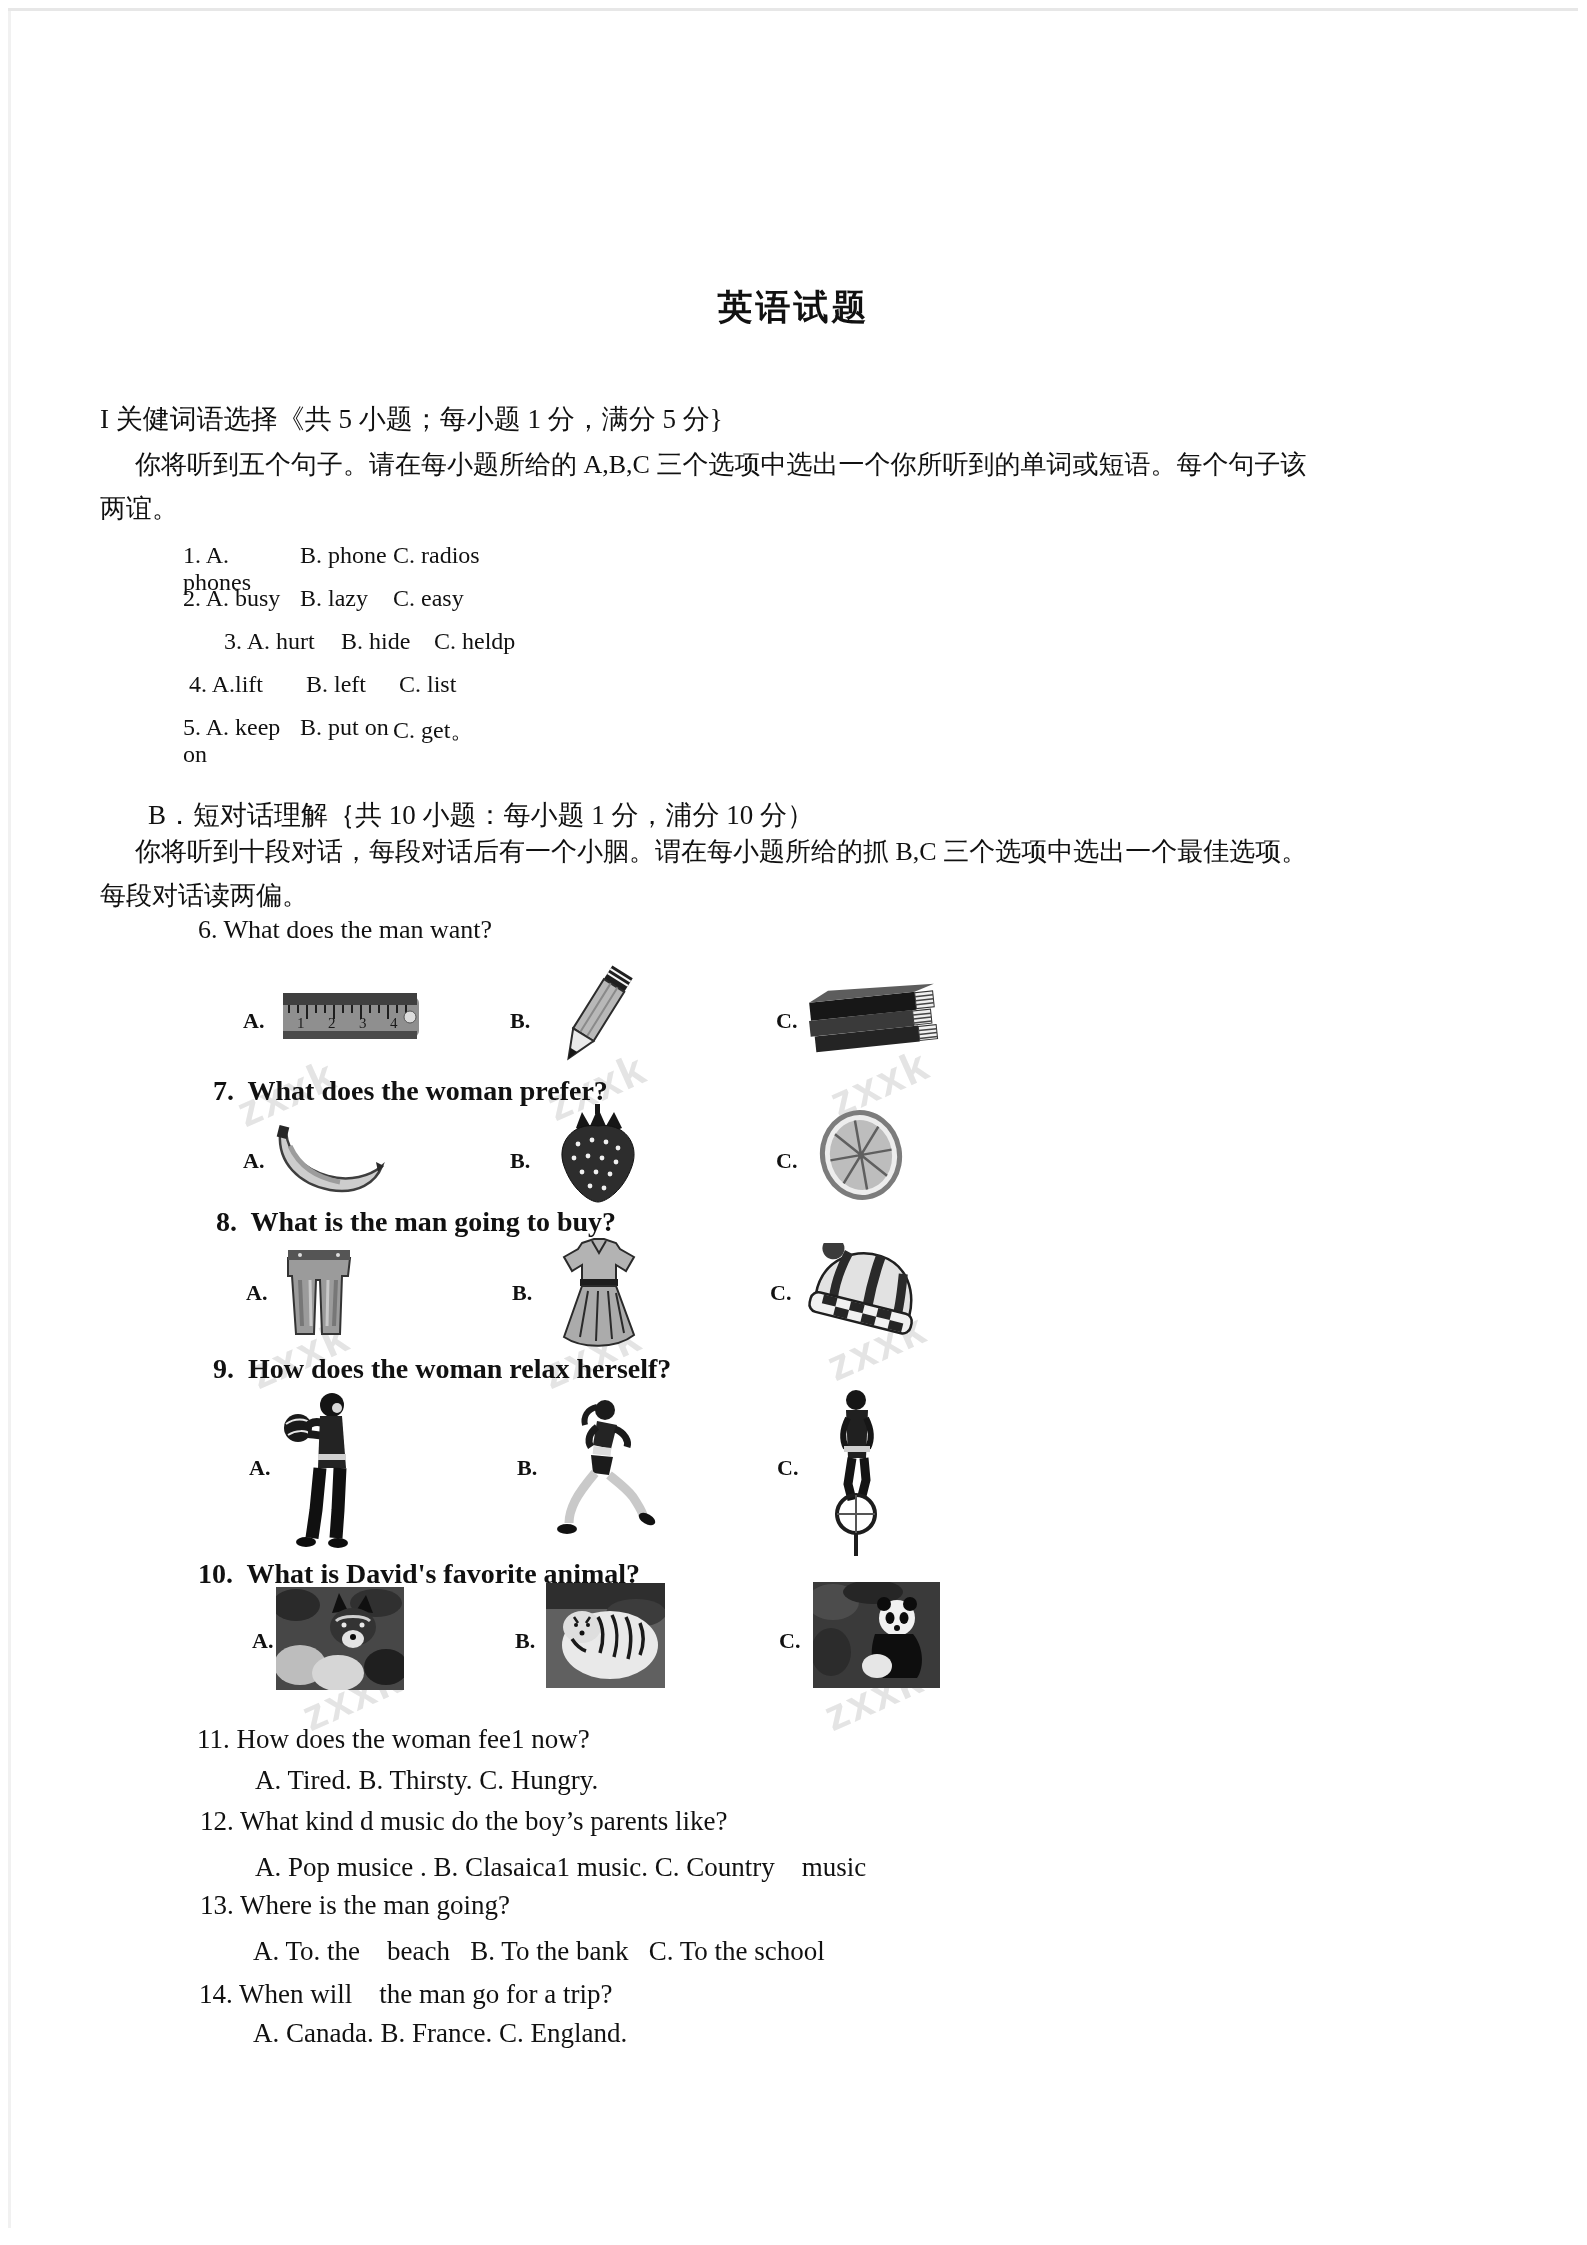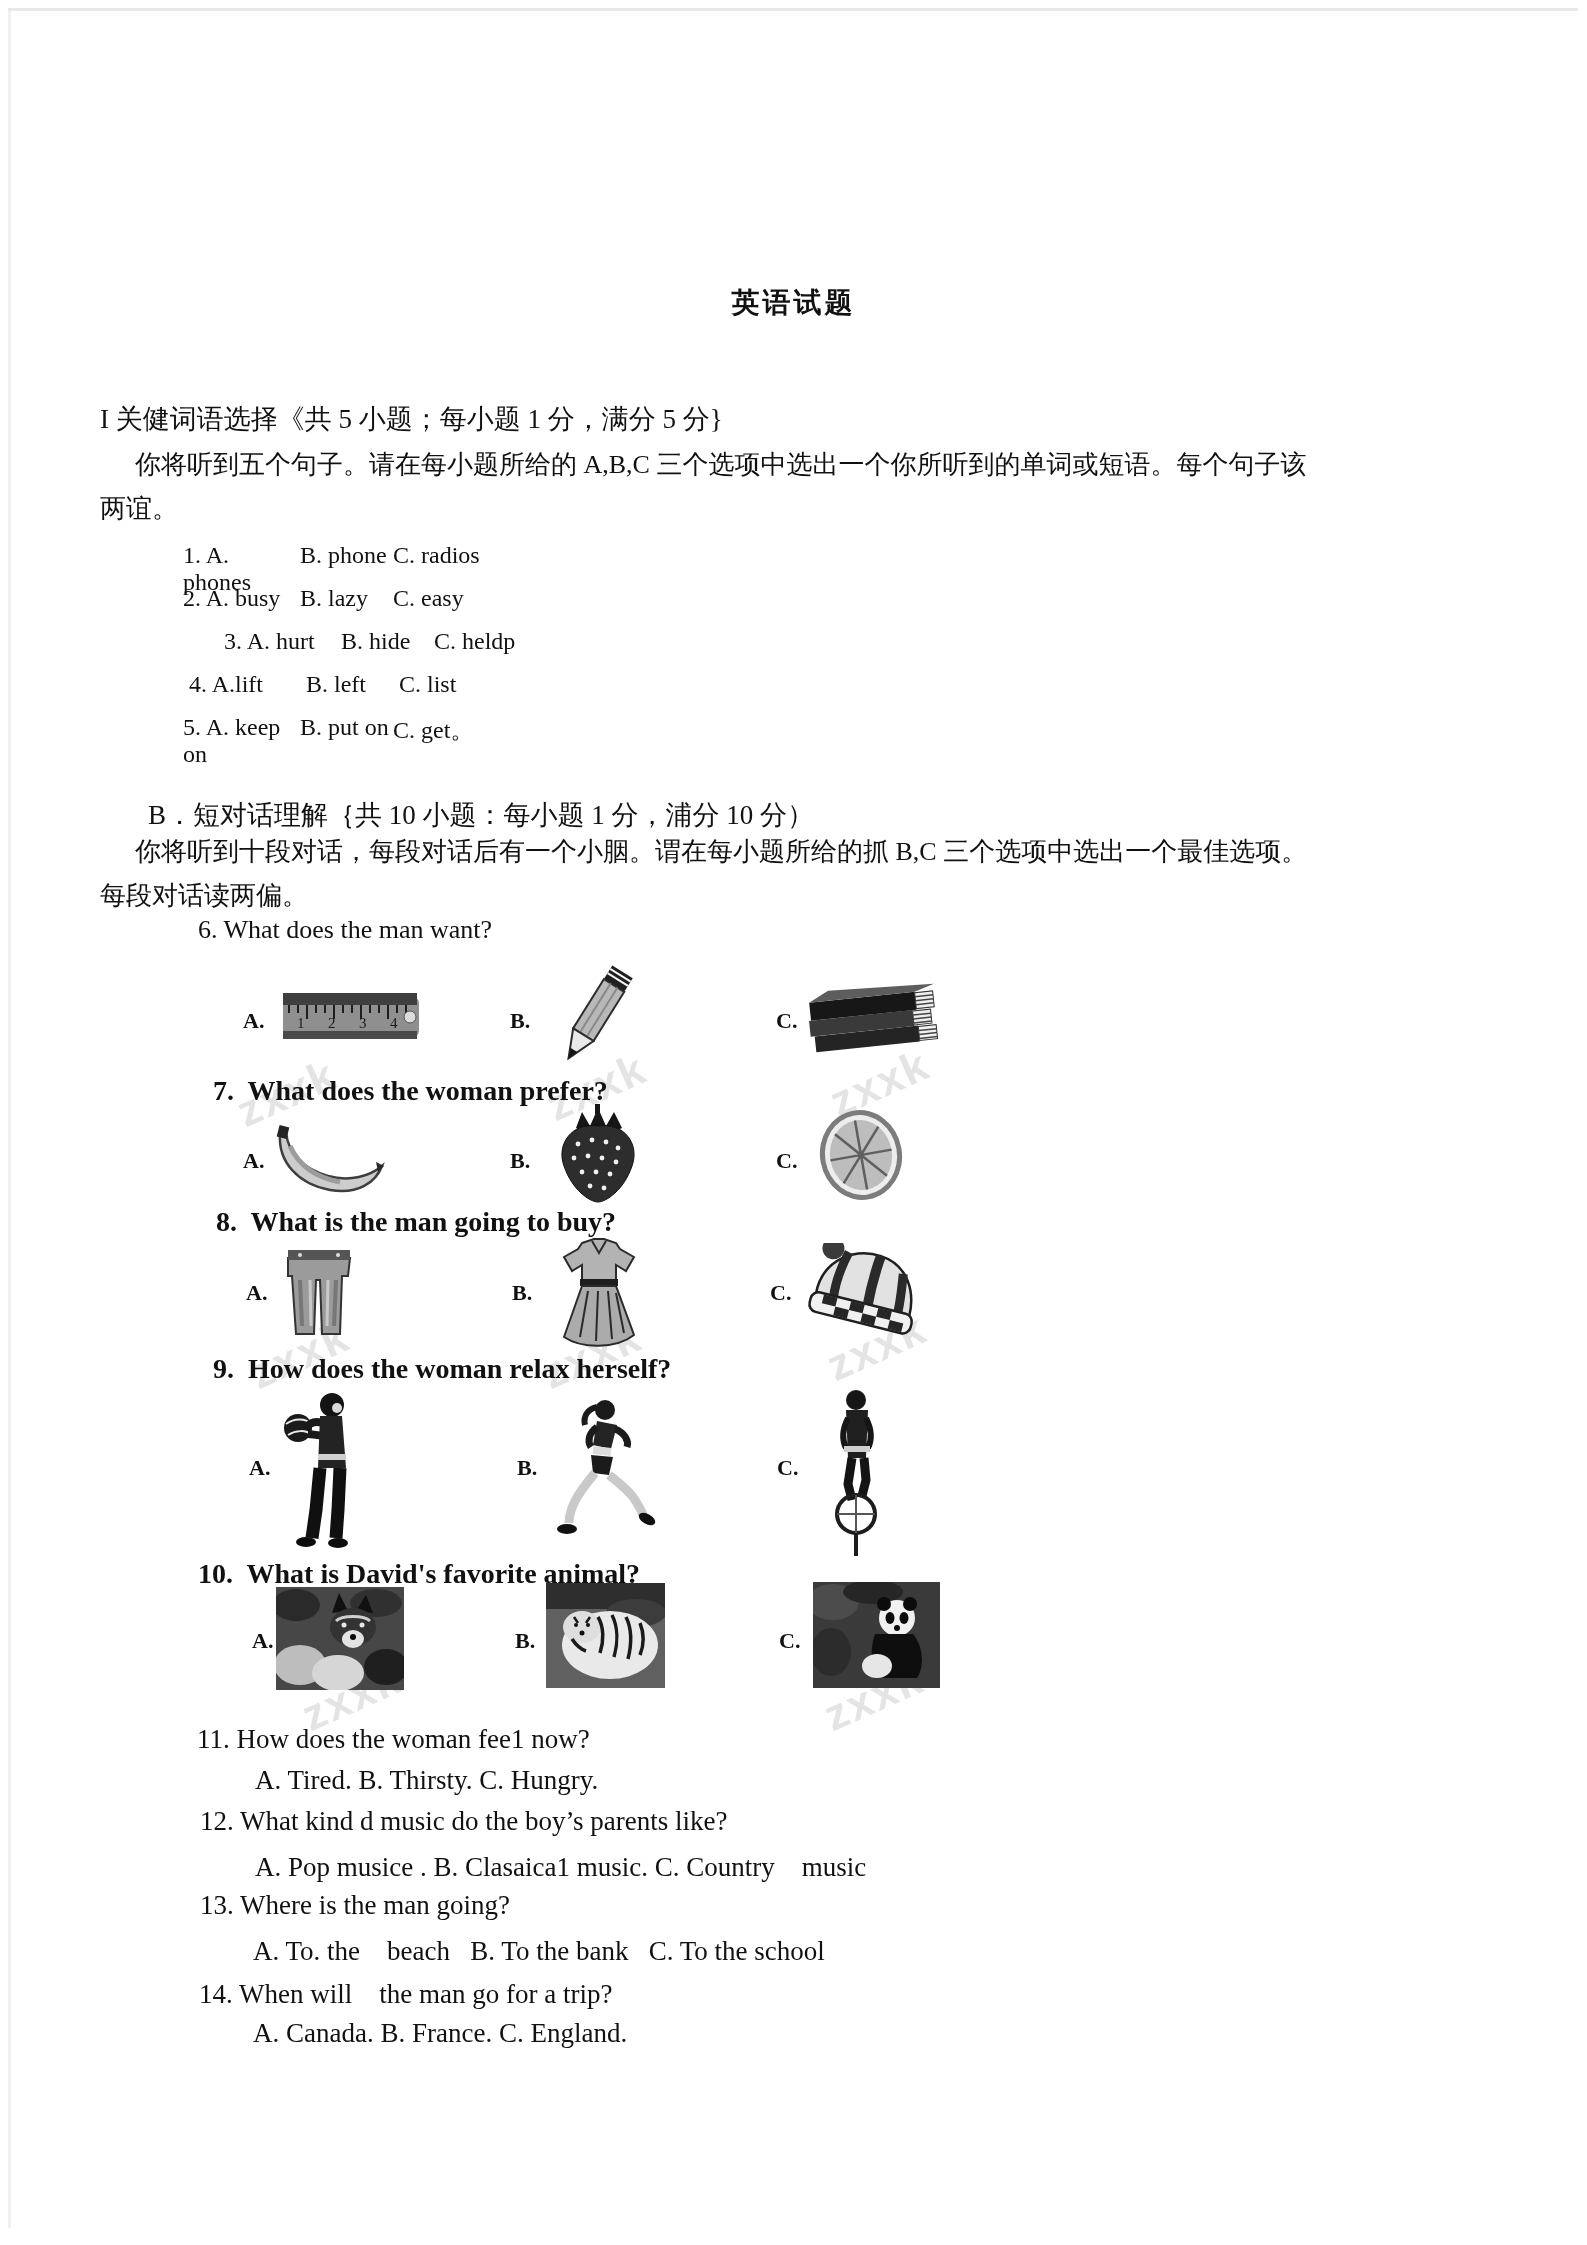--- a/index.html
+++ b/index.html
@@ -2,21 +2,21 @@
 <html><head>
 <meta charset="utf-8">
 <style>
   html,body{margin:0;padding:0;background:#888;}
   .page{position:relative;width:1587px;height:2245px;background:#ffffff;margin:0 auto;overflow:hidden;
         font-family:"Liberation Serif","DejaVu Serif",serif;color:#111;}
   .abs{position:absolute;}
   .line{white-space:pre-wrap;}
   .center{left:0;right:0;text-align:center;}
   .t-title{font-size:38px;font-weight:bold;letter-spacing:2px;}
-  .t-sub{font-size:28px;font-weight:bold;letter-spacing:3px;}
+  .t-sub{font-size:35px;font-weight:bold;letter-spacing:3px;}
   .t-h{font-size:27px;}
   .t-body{font-size:26px;}
   .t-q15{font-size:24px;}
   .t-q6{font-size:26px;}
   .t-qsmall{font-size:28px;font-weight:bold;}
   .t-qbig{font-size:27px;}
   .opt-label{font-size:22px;font-weight:bold;}
   .q15-row{display:grid;grid-template-columns:117px 93px auto;}
   .watermark{font-family:"Liberation Sans","DejaVu Sans",sans-serif;font-size:44px;font-weight:bold;
              color:#dedede;opacity:.8;transform:rotate(-24deg);letter-spacing:2px;}

